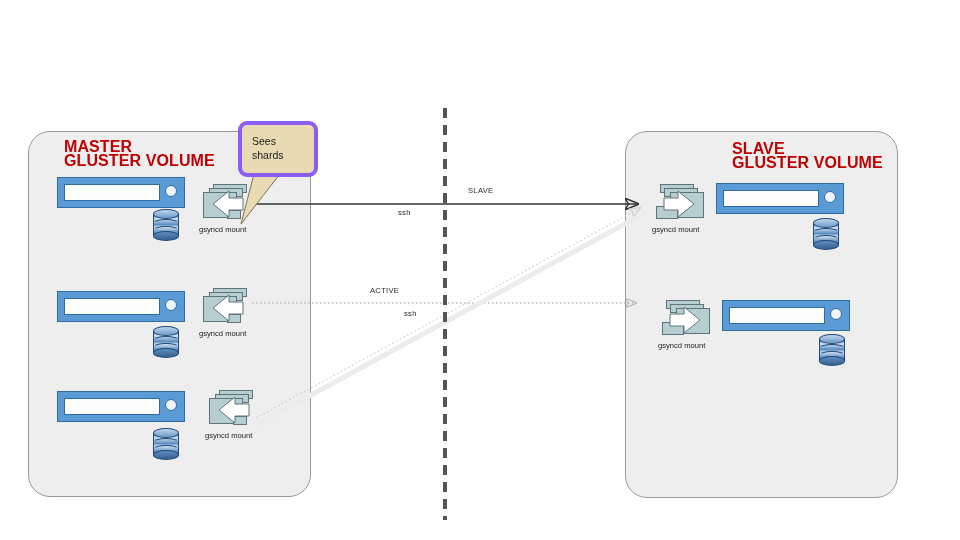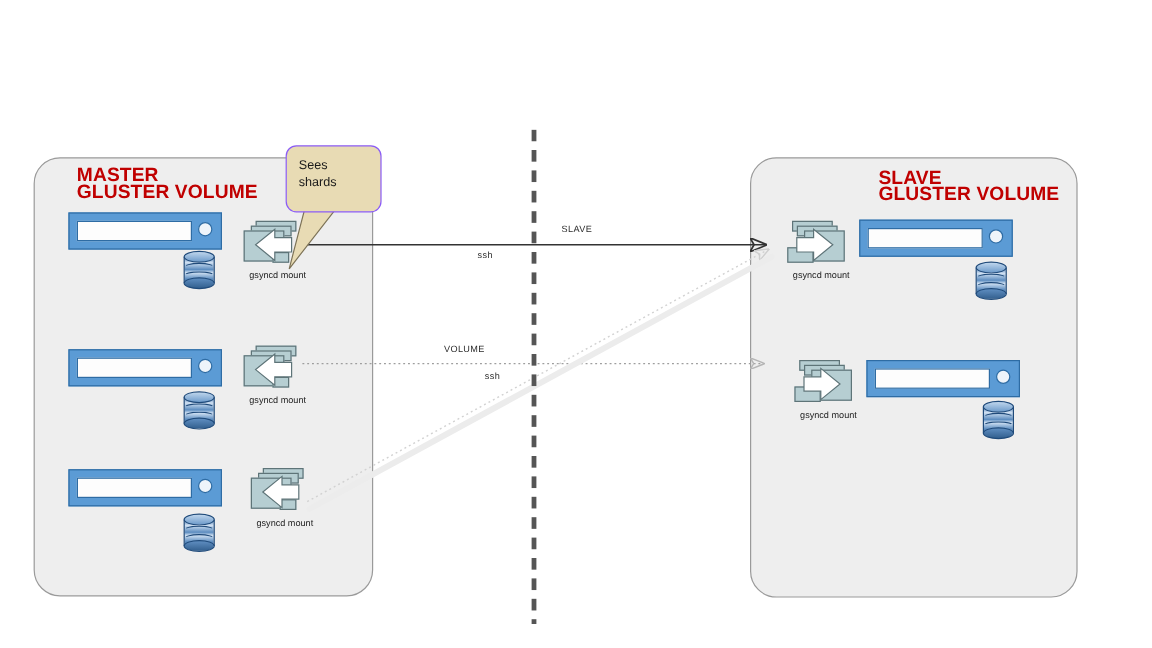--- a/index.html
+++ b/index.html
@@ -92,21 +92,21 @@
   
   .gsyncd{position:absolute;width:56px;height:48px;}
   .gsyncd .pages{position:absolute;left:0;top:0;width:56px;height:40px;}
   .gsyncd .pg{
     position:absolute;background:#b6ced2;border:1px solid #5e7478;
     box-sizing:border-box;
   }
   .gsyncd .arrow{position:absolute;left:0;top:0;width:56px;height:40px;}
   .gsyncd .cap{
     position:absolute;left:0;top:41px;width:100%;
-    font-size:7.6px;color:#222222;text-align:right;
+    font-size:7.6px;color:#222222;text-align:left;
     font-family:"Liberation Sans",sans-serif;white-space:nowrap;
   }
   #m-gs-1{left:199px;top:184px;}
   #m-gs-2{left:199px;top:288px;}
   #m-gs-3{left:205px;top:390px;}
   #s-gs-1{left:652px;top:184px;}
   #s-gs-2{left:658px;top:300px;}
 
   
   #divider{
@@ -122,21 +122,21 @@
     letter-spacing:.3px;
   }
   #lbl-active{left:468px;top:186px;}
   #lbl-ssh-1{left:398px;top:208px;}
   #lbl-passive{left:370px;top:286px;}
   #lbl-ssh-2{left:404px;top:309px;}
 
   
   #callout{
     position:absolute;left:238px;top:121px;width:80px;height:56px;
-    background:#e8dbb4;border:1px solid #8b5cf6;border-radius:9px;
+    background:#e8dbb4;border:4px solid #8b5cf6;border-radius:9px;
     box-sizing:border-box;
   }
   #callout .txt{
     position:absolute;left:10px;top:9px;right:6px;
     font-size:10.5px;line-height:14px;color:#1a1a1a;
     font-family:"Liberation Sans",sans-serif;white-space:pre-line;
   }
   #callout-tail{position:absolute;left:225px;top:168px;width:100px;height:60px;}
 
   svg.ovl{position:absolute;left:0;top:0;width:960px;height:540px;
@@ -292,21 +292,21 @@
     <line x1="250" y1="204" x2="638" y2="204" stroke="#333333" stroke-width="1.3" marker-end="url(#ah-solid)"></line>
 
     <line x1="252" y1="303" x2="636" y2="303" stroke="#9e9e9e" stroke-width="1.2" stroke-dasharray="1.6 2.4" marker-end="url(#ah-dot)"></line>
 
     <line x1="256" y1="418" x2="640" y2="208" stroke="#d2d2d2" stroke-width="1.2" stroke-dasharray="1.6 2.6" marker-end="url(#ah-diag)"></line>
     <line x1="258" y1="424" x2="643" y2="214" stroke="#ececec" stroke-width="5" stroke-linecap="round"></line>
   </svg>
 
   <div class="linklabel" id="lbl-active">SLAVE</div>
   <div class="linklabel" id="lbl-ssh-1">ssh</div>
-  <div class="linklabel" id="lbl-passive">VOLUME</div>
+  <div class="linklabel" id="lbl-passive">ACTIVE</div>
   <div class="linklabel" id="lbl-ssh-2">ssh</div>
 
   <div id="divider"></div>
 
   <svg id="callout-tail" viewBox="0 0 100 60">
     <path d="M30 2 L58 2 L16 56 Z" fill="#e8dbb4" stroke="#7d7357" stroke-width="1"></path>
   </svg>
   <div id="callout">
     <div class="txt">Sees
 shards</div>

